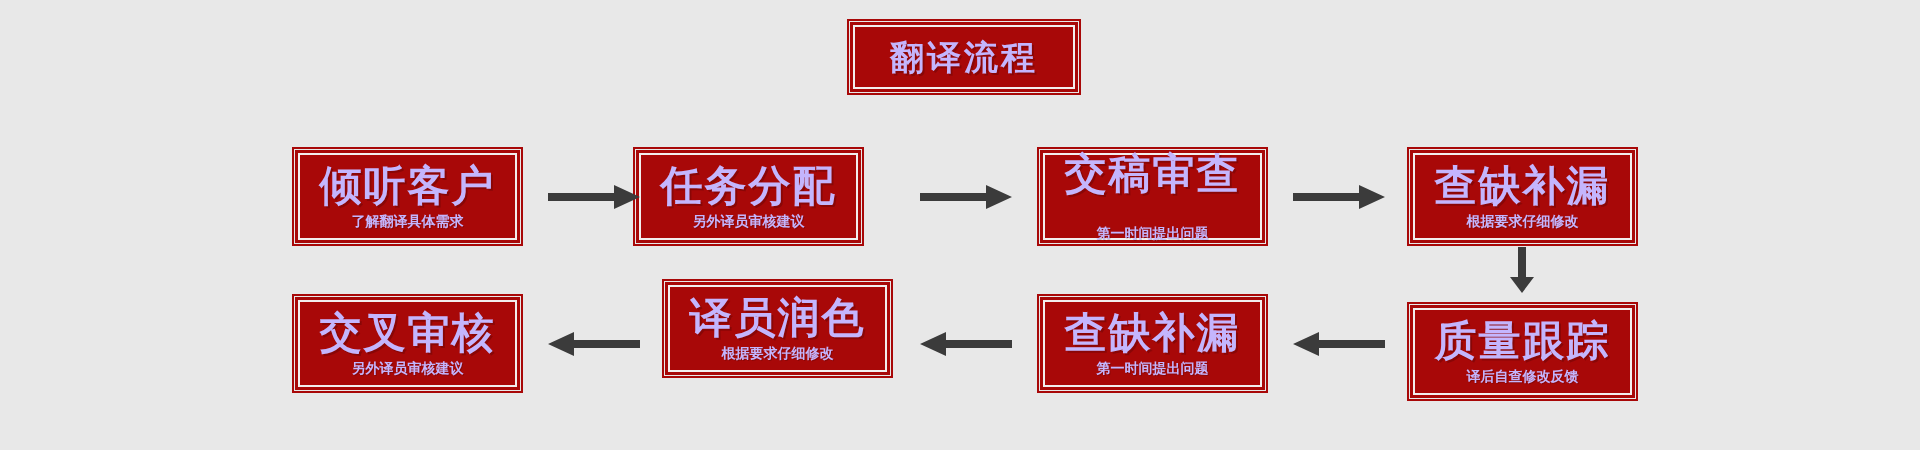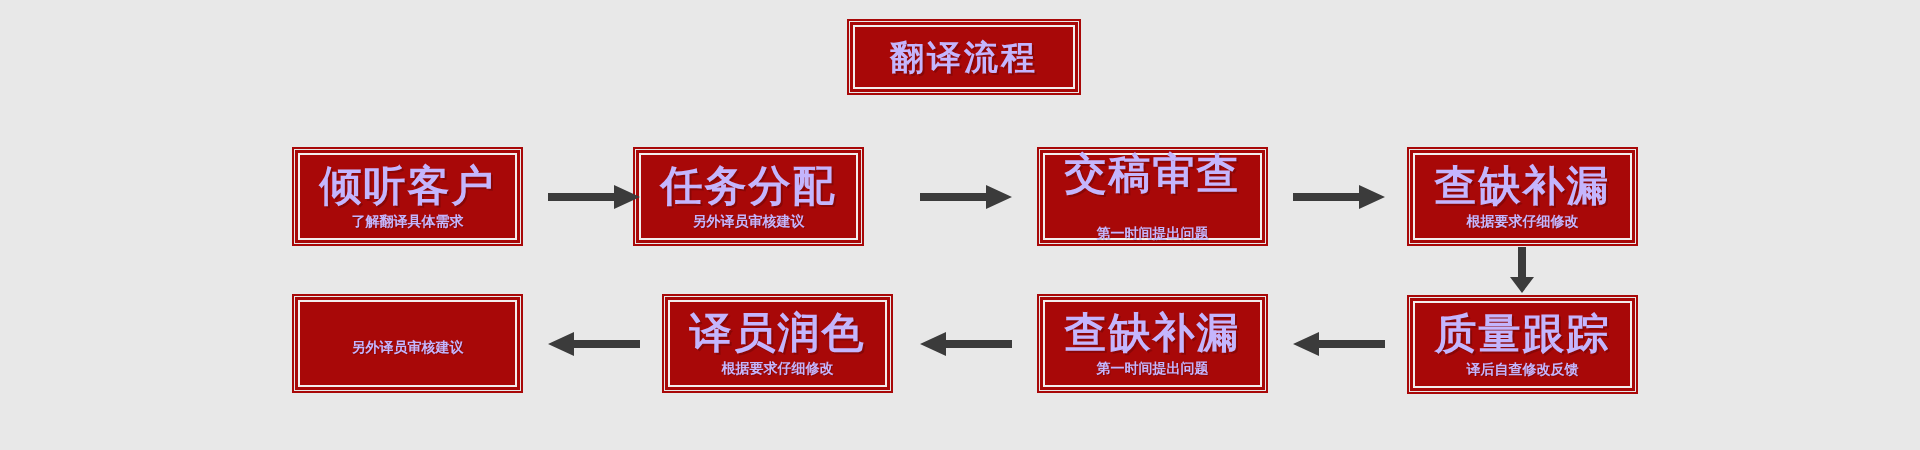--- a/index.html
+++ b/index.html
@@ -89,36 +89,37 @@
   <div class="node" style="left:1040px; top:150px; width:225px; height:93px;gap:24px;">
     <span class="title">交稿审查</span>
     <span class="subtitle">第一时间提出问题</span>
   </div>
 
   <div class="node" style="left:1410px; top:150px; width:225px; height:93px;">
     <span class="title">查缺补漏</span>
     <span class="subtitle">根据要求仔细修改</span>
   </div>
 
-  <div class="node" style="left:1410px; top:298px; width:225px; height:93px;">
+  <div class="node" style="left:1410px; top:305px; width:225px; height:93px;">
     <span class="title">质量跟踪</span>
     <span class="subtitle">译后自查修改反馈</span>
   </div>
 
   <div class="node" style="left:1040px; top:297px; width:225px; height:93px;">
     <span class="title">查缺补漏</span>
     <span class="subtitle">第一时间提出问题</span>
   </div>
 
-  <div class="node" style="left:665px; top:297px; width:225px; height:93px;">
+  <div class="node" style="left:665px; top:282px; width:225px; height:93px;">
     <span class="title">译员润色</span>
     <span class="subtitle">根据要求仔细修改</span>
   </div>
 
   <div class="node" style="left:295px; top:297px; width:225px; height:93px;">
+    <span class="title">交叉审核</span>
     <span class="subtitle">另外译员审核建议</span>
   </div>
 
   <div class="arrow" style="left:548px; top:183px;">
     <svg width="92" height="28" viewBox="0 0 92 28">
       <path d="M0 10 H66 V2 L92 14 L66 26 V18 H0 Z" fill="#3b3b3b"></path>
     </svg>
   </div>
 
   <div class="arrow" style="left:920px; top:183px;">

